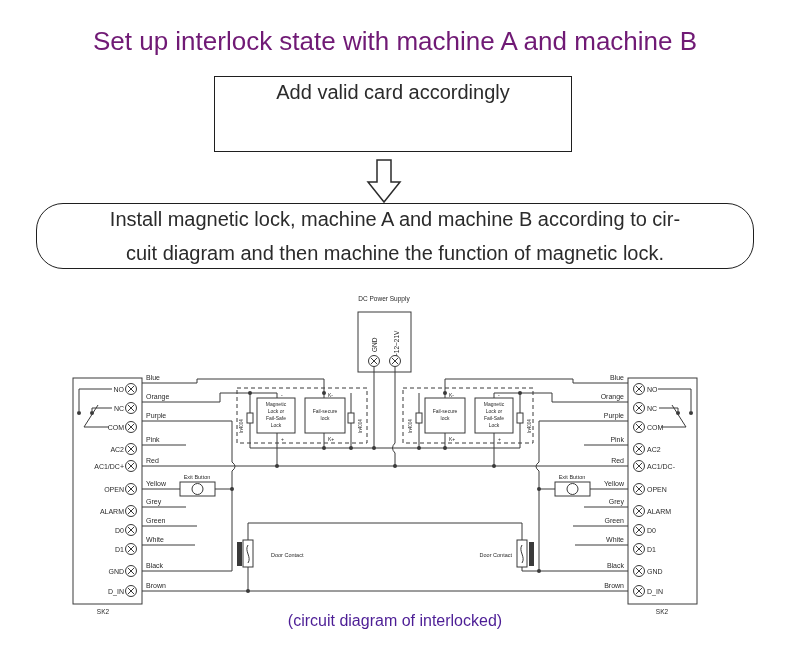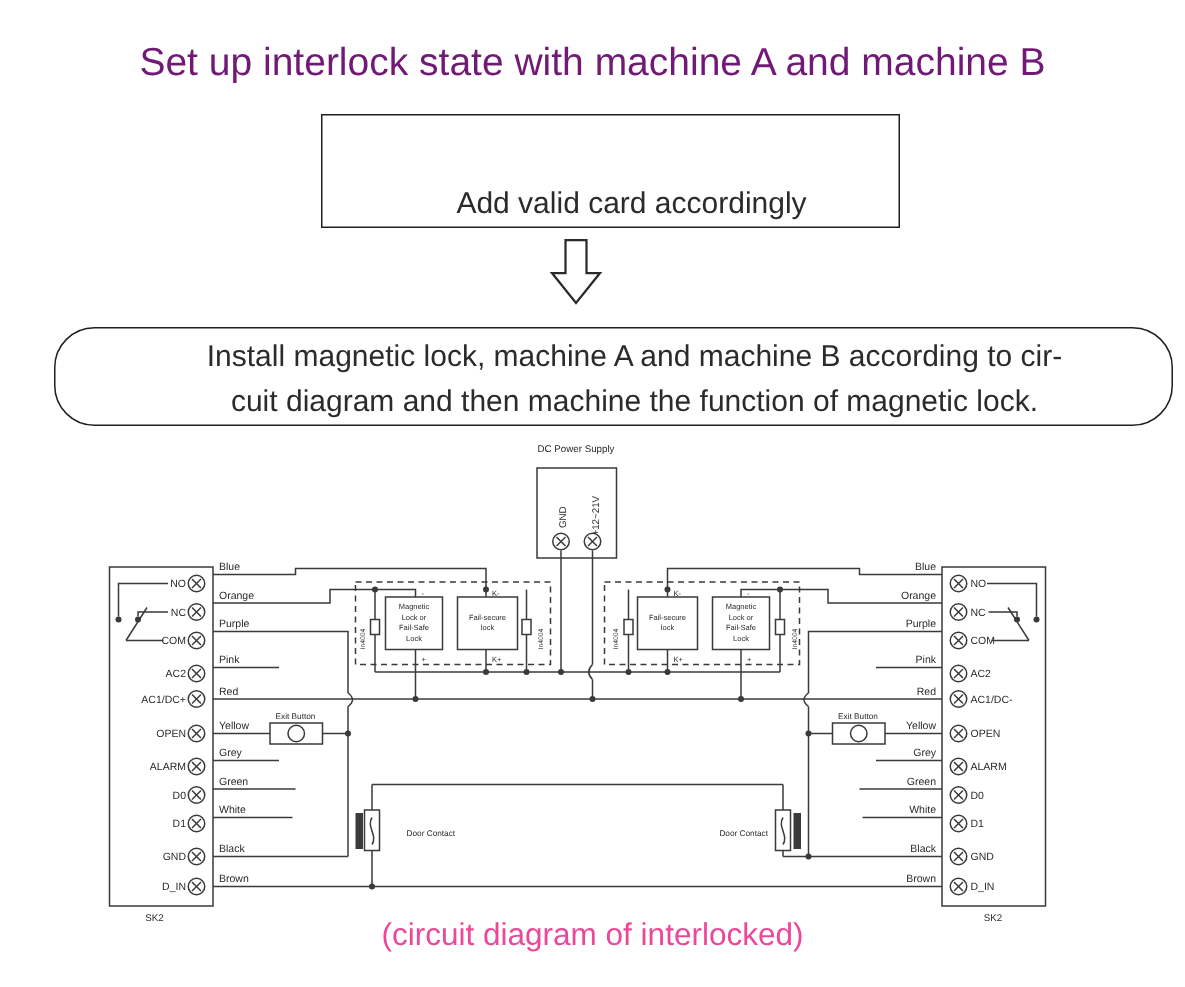--- a/index.html
+++ b/index.html
@@ -1,26 +1,26 @@
 <!DOCTYPE html>
 <html><head>
 <meta charset="utf-8">
 <style>
   html,body{margin:0;padding:0;background:#fff;}
   .page{position:relative;width:790px;height:658px;background:#fff;overflow:hidden;
         font-family:"Liberation Sans",sans-serif;}
   .title{position:absolute;top:26px;left:0;width:100%;text-align:center;
          font-size:26px;font-weight:500;color:#701a75;}
   .flowbox{position:absolute;border:1.5px solid #1f1f1f;background:#fff;
-           display:flex;flex-direction:column;justify-content:flex-end;
-           text-align:center;font-size:20px;color:#2b2b2b;line-height:1.5;padding-left:28px;}
+           display:flex;flex-direction:column;justify-content:space-between;
+           text-align:center;font-size:20px;color:#2b2b2b;line-height:1.5;}
   .box1{left:214px;top:76px;width:356px;height:74px;}
-  .box2{left:36px;top:218px;width:716px;height:64px;border-radius:27px;}
+  .box2{left:36px;top:203px;width:716px;height:64px;border-radius:27px;}
   .caption{position:absolute;top:612px;left:0;width:100%;text-align:center;
-           font-size:21px;color:#ec4899;}
+           font-size:16px;color:#4c1d95;}
   svg.circuit{position:absolute;left:0;top:0;}
   svg text{fill:#2a2a2a;font-family:"Liberation Sans",sans-serif;}
   .t7{font-size:7px;} .t65{font-size:6.5px;} .t55{font-size:5.5px;}
   .t5{font-size:5px;} .t45{font-size:4.5px;}
   .lw{stroke:#3a3a3a;stroke-width:1;fill:none;}
 </style>
 </head>
 <body>
 
 <div class="page">

